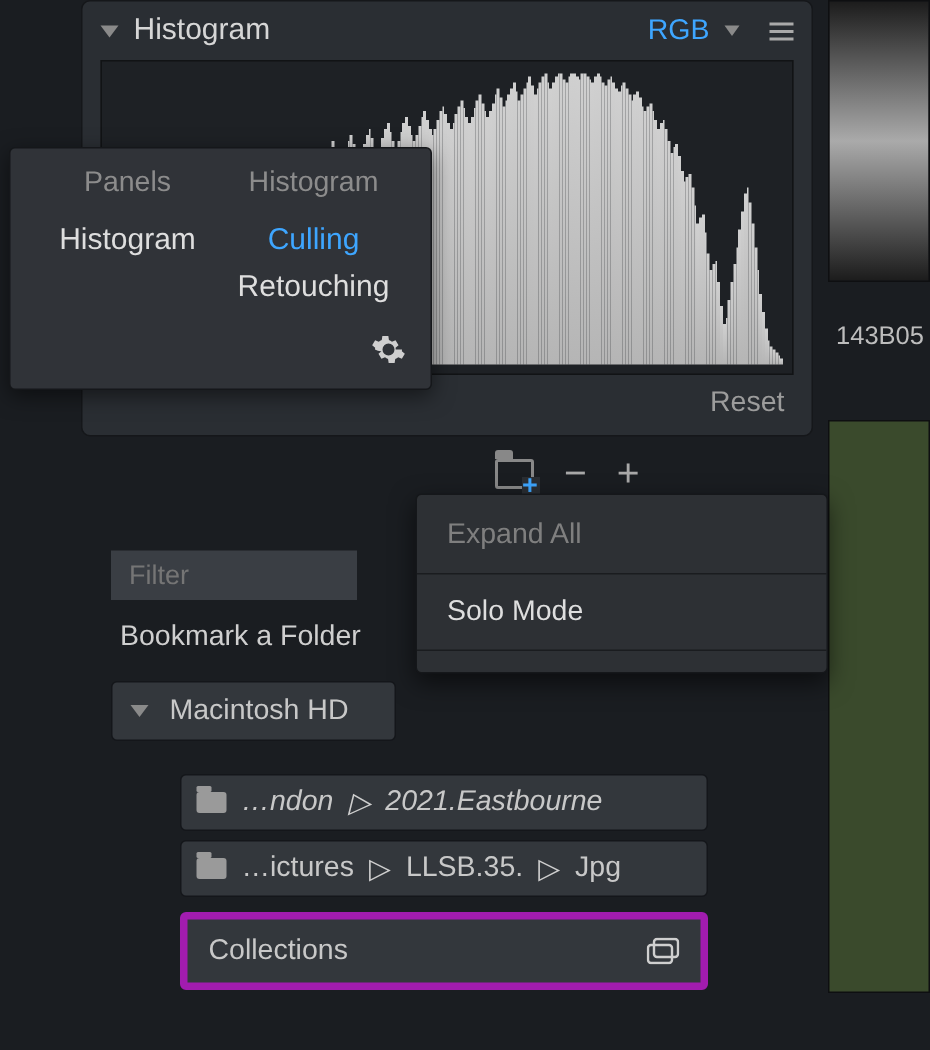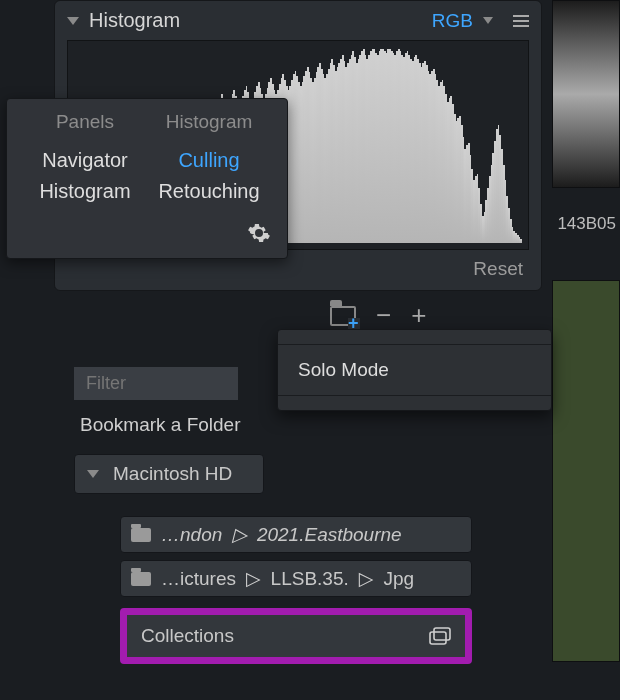--- a/index.html
+++ b/index.html
@@ -74,21 +74,21 @@
   .filter-row { position:absolute; left:74px; top:367px; display:flex; align-items:center; gap:0;}
   .filter-input { background:#3a3e44; color:#cfcfcf; border:none; padding:6px 12px; width:164px; font-size:18px;}
   .bookmark { position:absolute; left:80px; top:414px; color:#cfcfcf; font-size:19px;}
   .drive-row { position:absolute; left:74px; top:454px; display:flex; align-items:center; gap:12px; background:#33373c; padding:8px 12px; border-radius:4px; border:1px solid #14161a; width:190px;}
   .folder-row { position:absolute; display:flex; align-items:center; gap:10px; background:#33373c; padding:6px 10px; border-radius:4px; border:1px solid #14161a;}
   .folder-row .ficon { width:20px; height:14px; background:#9a9a9a; border-radius:2px; position:relative;}
   .folder-row .ficon::before { content:''; position:absolute; top:-4px; left:0; width:10px; height:4px; background:#9a9a9a; border-radius:1px;}
   .r1 { left:120px; top:516px; width:352px;font-style:italic;}
   .r2 { left:120px; top:560px; width:352px;}
   .tri { color:#cfcfcf; }
-  .collections { position:absolute; left:120px; top:608px; background:#33373c; padding:10px 14px; border-radius:4px; border:7px solid #a21caf; width:352px; display:flex; align-items:center; justify-content:space-between;}
+  .collections { position:absolute; left:120px; top:608px; background:#33373c; padding:10px 14px; border-radius:4px; border:5px solid #a21caf; width:352px; display:flex; align-items:center; justify-content:space-between;}
   .stack-icon svg { display:block; }
   svg.gear { width:24px; height:24px; }
 </style>
 </head>
 <body>
 
 <div class="thumb a"></div>
 <div class="thumb-label">143B05</div>
 <div class="thumb b"></div>
 
@@ -362,21 +362,20 @@
       <div class="bar" style="width: 1.75px; height: 5.88px;"></div>
       <div class="bar" style="width: 1.75px; height: 3.92px;"></div>
     </div>
   <div class="hist-reset">Reset</div>
 </div>
 
 <div class="ws-popup">
   <div class="ws-columns">
     <div class="ws-col">
       <div class="ws-col-h">Panels</div>
-      <div class="ws-item">Navigator</div>
       <div class="ws-item">Histogram</div>
     </div>
     <div class="ws-col">
       <div class="ws-col-h">Histogram</div>
       <div class="ws-item selected">Culling</div>
       <div class="ws-item">Retouching</div>
     </div>
   </div>
   <div class="ws-gear">
     <svg class="gear" viewBox="0 0 24 24">
@@ -387,20 +386,21 @@
 
 <div class="toolbar">
   <div class="folder-icon">
       <span class="plus-blue">+</span>
     </div>
   <span class="minus-icn">−</span>
   <span class="plus-icn">+</span>
 </div>
 
 <div class="ctx-menu">
+  <div class="ctx-item dim">Expand All</div>
   <div class="ctx-sep"></div>
   <div class="ctx-item">Solo Mode</div>
   <div class="ctx-sep"></div>
 </div>
 
 <div class="filter-row">
   <input class="filter-input" placeholder="Filter" style="">
 </div>
 <div class="bookmark">Bookmark a Folder</div>
 

